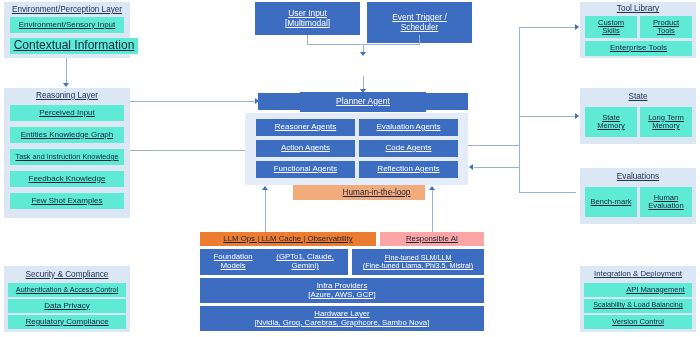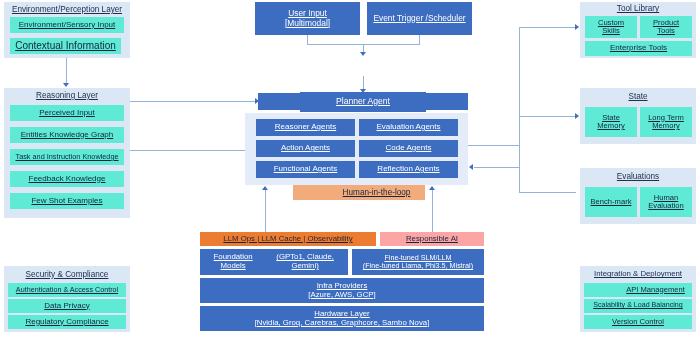--- a/index.html
+++ b/index.html
@@ -24,21 +24,21 @@
   .arw-u{border-left:3px solid transparent;border-right:3px solid transparent;border-bottom:4px solid #3f6fc0;}
   .arw-r{border-top:3px solid transparent;border-bottom:3px solid transparent;border-left:4px solid #3f6fc0;}
   .arw-l{border-top:3px solid transparent;border-bottom:3px solid transparent;border-right:4px solid #3f6fc0;}
 </style>
 </head>
 <body>
 
 <div class="abs panel" style="left:4px;top:2px;width:126px;height:56px;">
   <div class="abs ctr ttl" style="left:0;top:1px;width:126px;height:13px;font-size:8.2px;">Environment/Perception Layer</div>
   <div class="abs ctr lightbox" style="left:6px;top:15px;width:114px;height:16px;font-size:8px;">Environment/Sensory Input</div>
-  <div class="abs ctr lightbox" style="left:6px;top:36px;width:111px;height:16px;font-size:10px;">Contextual Information</div>
+  <div class="abs ctr lightbox" style="left:6px;top:36px;width:128px;height:16px;font-size:12px;">Contextual Information</div>
 </div>
 
 <div class="ln vln" style="left:66px;top:58px;height:26px;"></div>
 <div class="arw arw-d" style="left:63px;top:83px;"></div>
 
 <div class="abs panel" style="left:4px;top:88px;width:126px;height:130px;">
   <div class="abs ctr ttl" style="left:0;top:1px;width:126px;height:13px;font-size:8.2px;">Reasoning Layer</div>
   <div class="abs ctr lightbox" style="left:6px;top:17px;width:114px;height:16px;font-size:8px;">Perceived Input</div>
   <div class="abs ctr lightbox" style="left:6px;top:39px;width:114px;height:16px;font-size:8px;">Entities Knowledge Graph</div>
   <div class="abs ctr lightbox" style="left:6px;top:61px;width:114px;height:16px;font-size:7.3px;">Task and Instruction Knowledge</div>
@@ -55,21 +55,21 @@
 
 <div class="ln hln" style="left:130px;top:101px;width:126px;"></div>
 <div class="arw arw-r" style="left:255px;top:98px;"></div>
 <div class="ln hln" style="left:130px;top:150px;width:126px;"></div>
 <div class="arw arw-r" style="left:255px;top:147px;"></div>
 
 <div class="abs ctr darkbox" style="left:255px;top:2px;width:105px;height:33px;font-size:8.4px;flex-direction:column;">
   <span>User Input</span>
   <span>[Multimodal]</span>
 </div>
-<div class="abs ctr darkbox" style="left:367px;top:2px;width:105px;height:33px;font-size:8.4px;flex-direction:row;">
+<div class="abs ctr darkbox" style="left:367px;top:2px;width:105px;height:41px;font-size:8.4px;flex-direction:column;">
   <span>Event Trigger /</span>
   <span>Scheduler</span>
 </div>
 
 <div class="ln vln" style="left:307px;top:35px;height:9px;"></div>
 <div class="ln vln" style="left:419px;top:35px;height:9px;"></div>
 <div class="ln hln" style="left:307px;top:44px;width:113px;"></div>
 <div class="ln vln" style="left:363px;top:44px;height:9px;"></div>
 <div class="arw arw-d" style="left:360px;top:52px;"></div>
 

